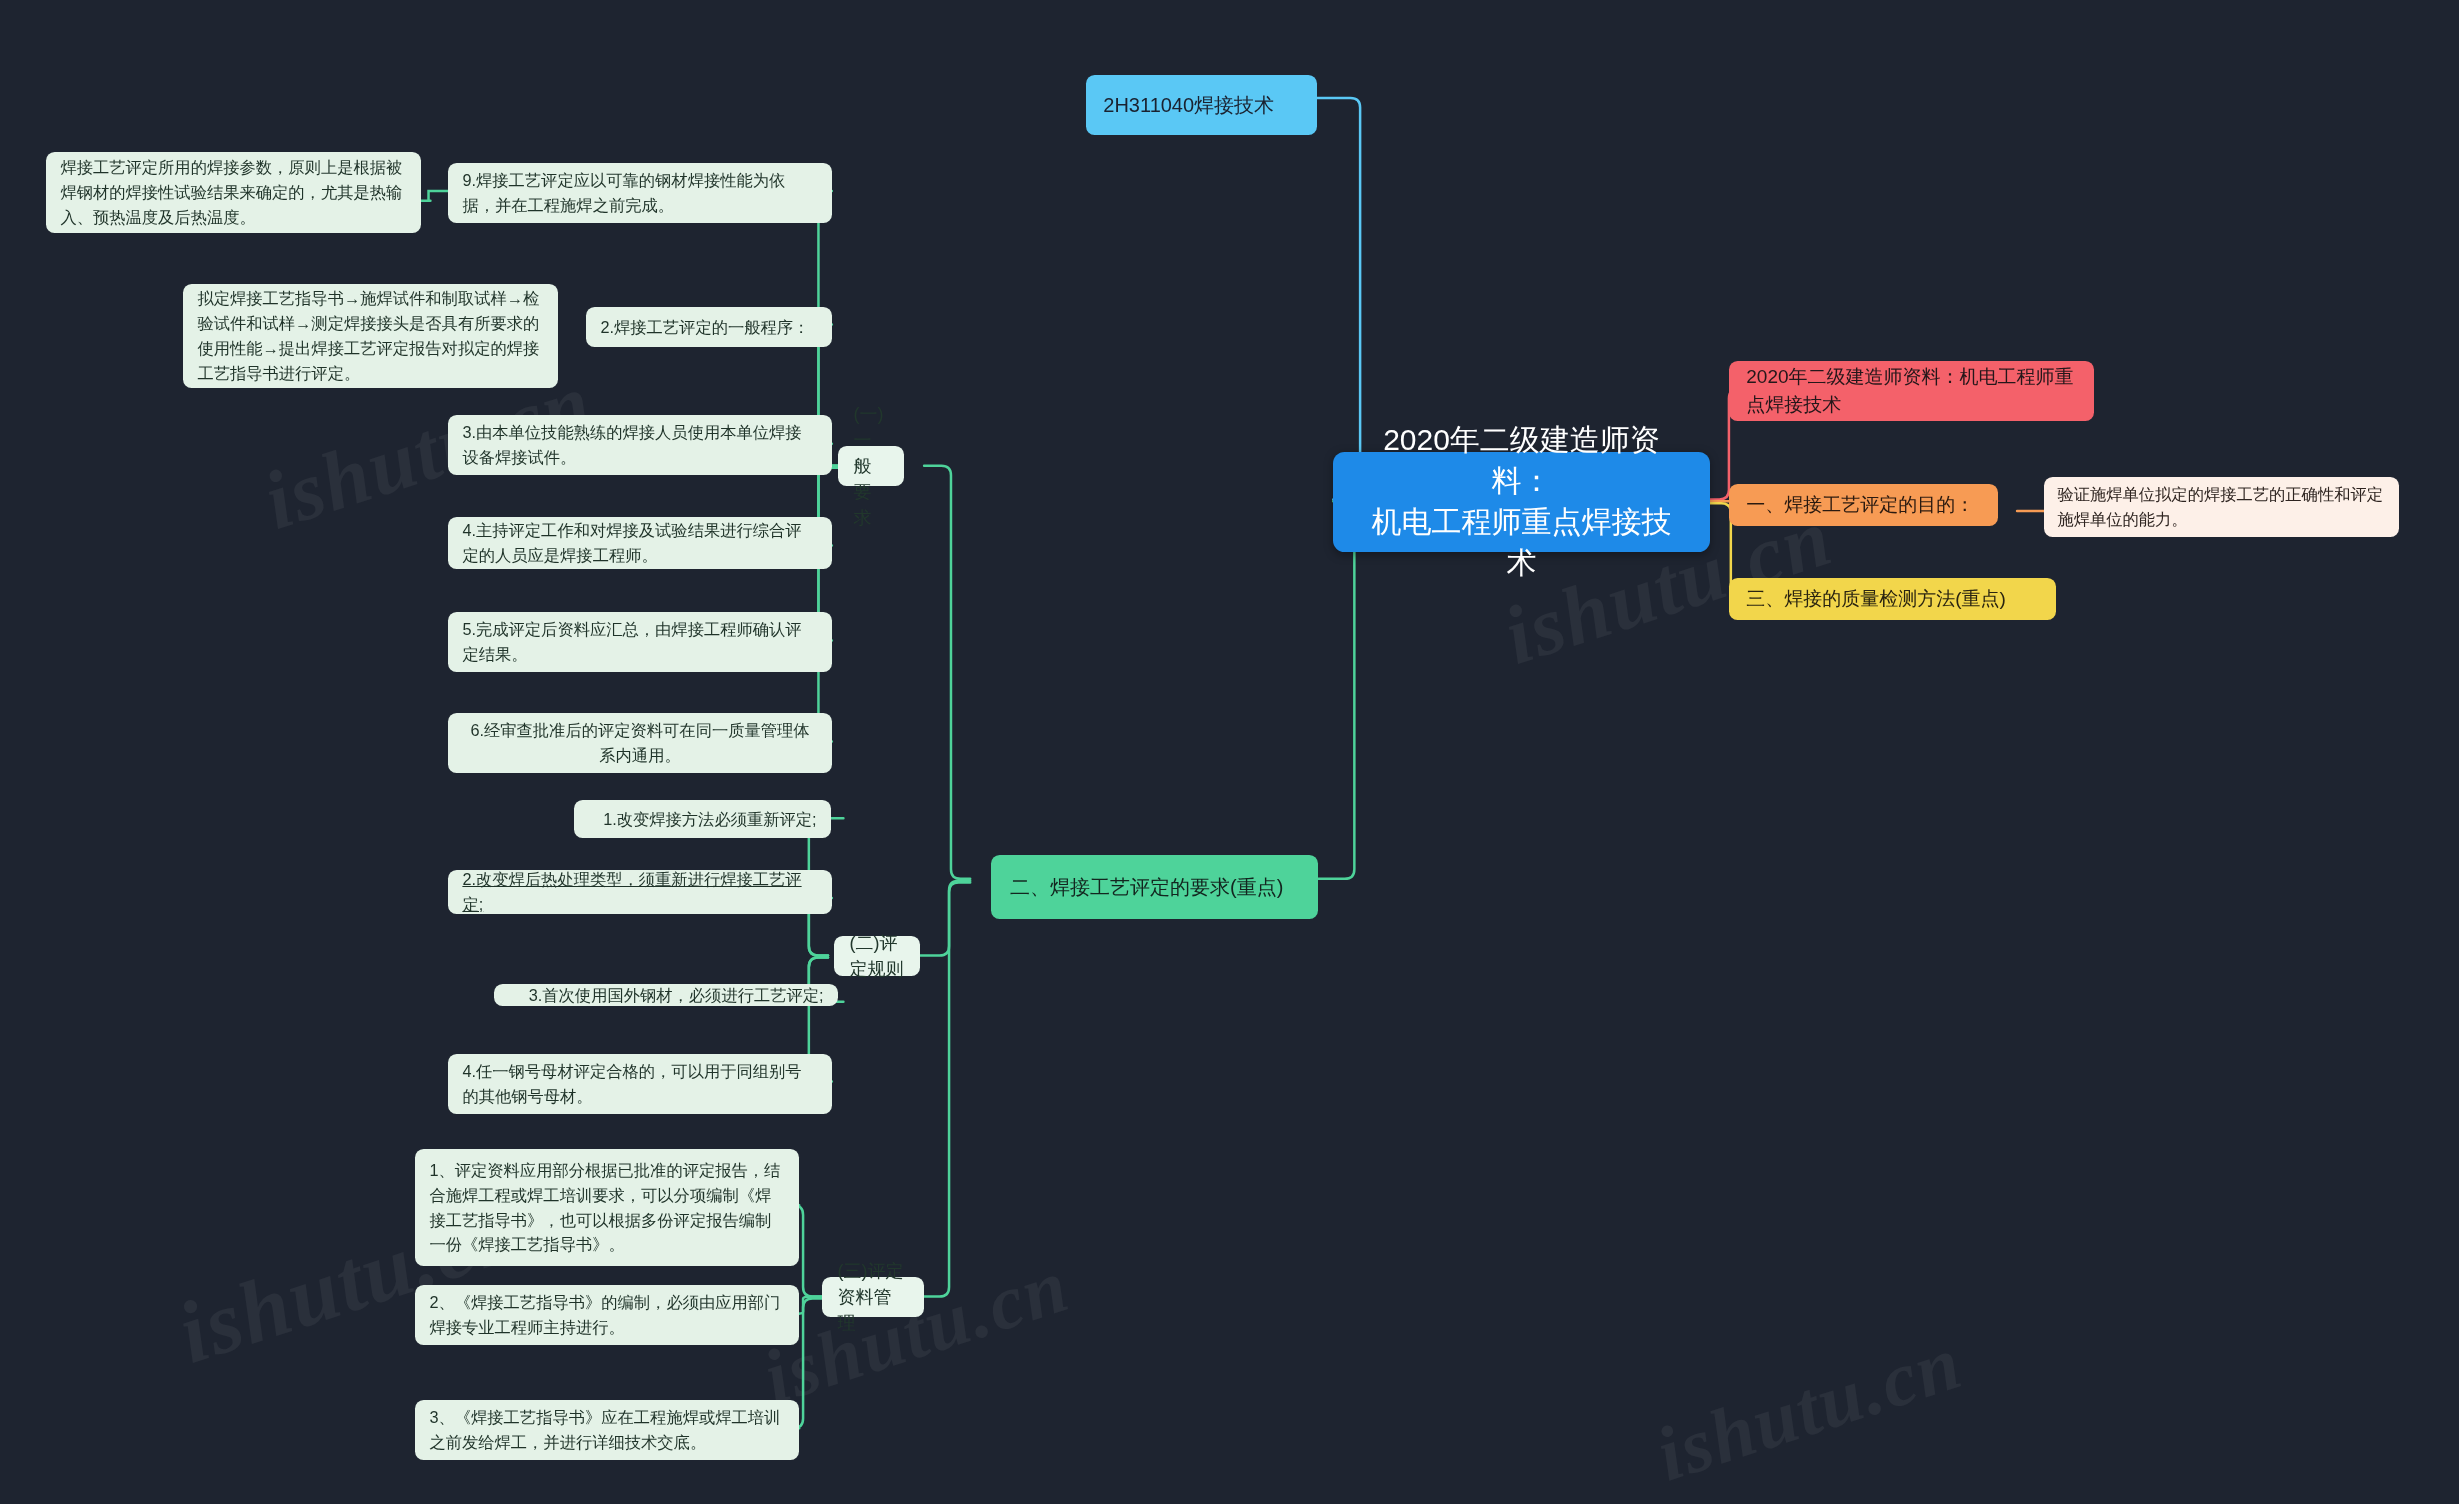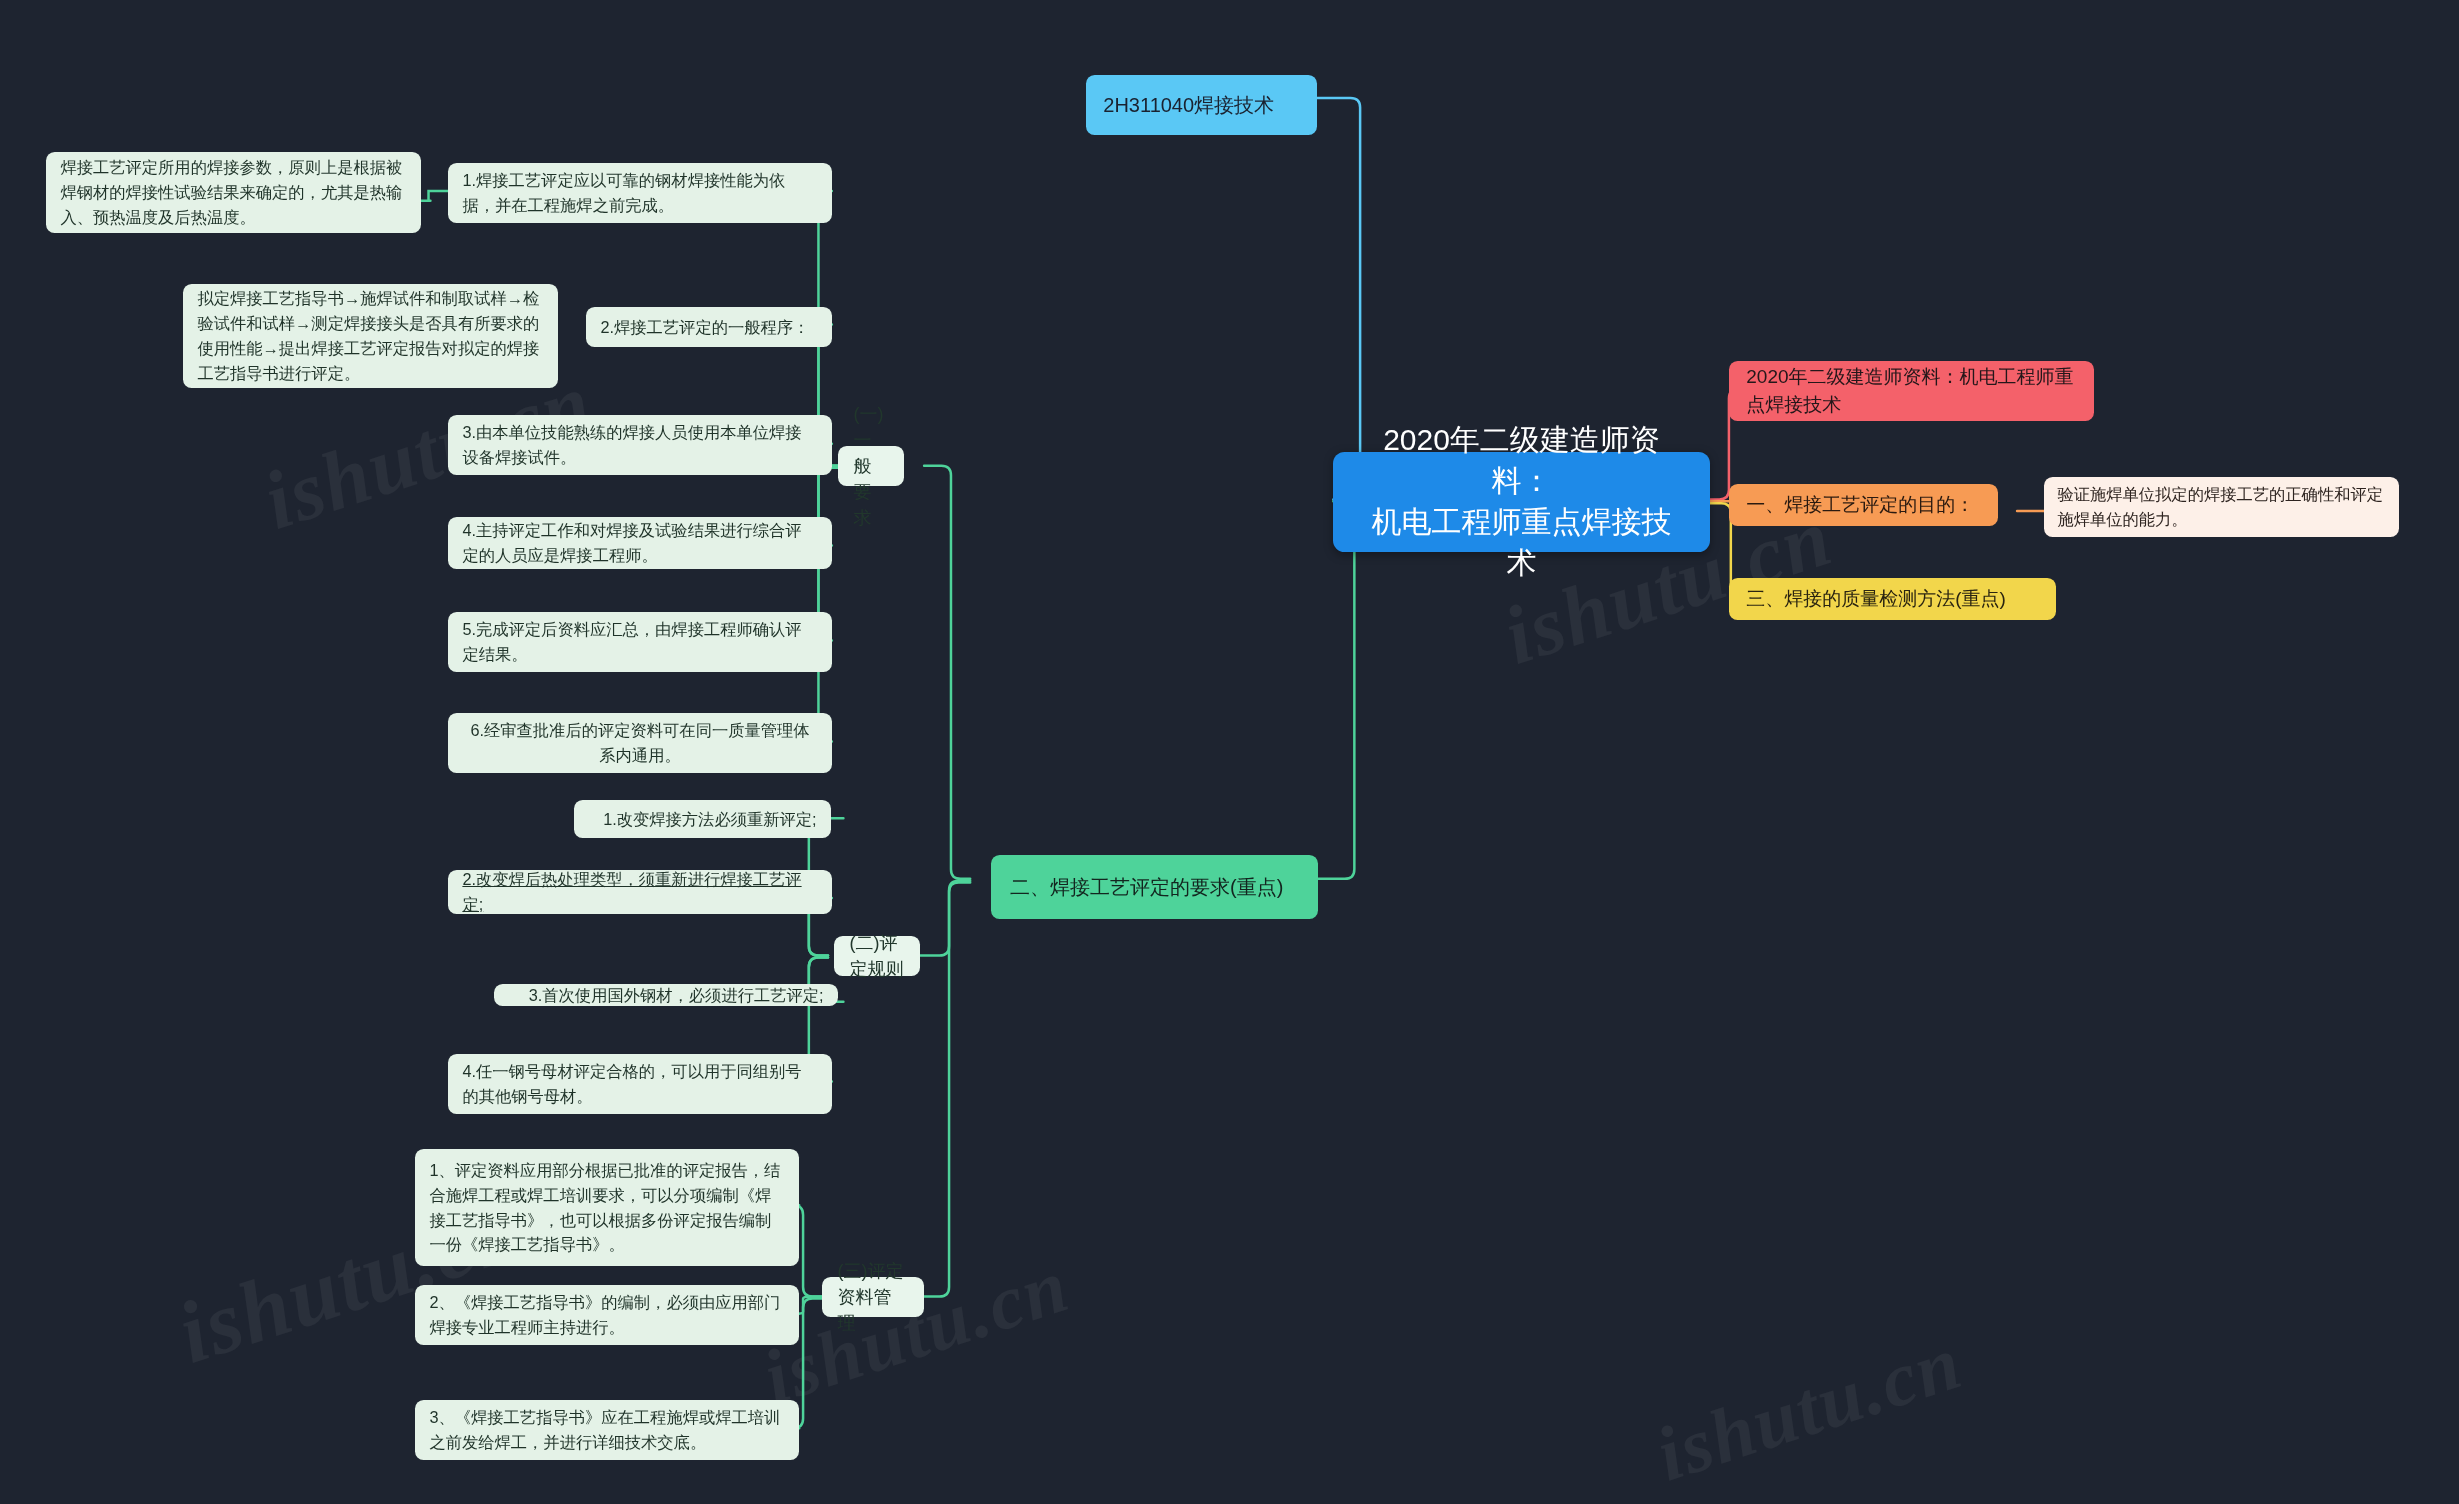--- a/index.html
+++ b/index.html
@@ -177,21 +177,21 @@
   <div class="node n-topic-yellow" style="left:1729px; top:578px; width:327px; height:42px;">三、焊接的质量检测方法(重点)</div>
 
   <div class="node n-topic-green" style="left:991px; top:855px; width:327px; height:64px;">二、焊接工艺评定的要求(重点)</div>
 
   <div class="node n-sub" style="left:838px; top:446px; width:66px; height:40px; justify-content:center;">(一)一般要求</div>
 
   <div class="node n-sub" style="left:834px; top:936px; width:86px; height:40px; justify-content:center;">(二)评定规则</div>
 
   <div class="node n-sub" style="left:822px; top:1277px; width:102px; height:40px; justify-content:center;">(三)评定资料管理</div>
 
-  <div class="node n-leaf" style="left:448px; top:163px; width:384px; height:60px;">1.焊接工艺评定应以可靠的钢材焊接性能为依据，并在工程施焊之前完成。</div>
+  <div class="node n-leaf" style="left:448px; top:163px; width:384px; height:60px;">9.焊接工艺评定应以可靠的钢材焊接性能为依据，并在工程施焊之前完成。</div>
   <div class="node n-leaf" style="left:46px; top:152px; width:375px; height:81px;">焊接工艺评定所用的焊接参数，原则上是根据被焊钢材的焊接性试验结果来确定的，尤其是热输入、预热温度及后热温度。</div>
 
   <div class="node n-leaf" style="left:586px; top:307px; width:246px; height:40px;">2.焊接工艺评定的一般程序：</div>
   <div class="node n-leaf" style="left:183px; top:284px; width:375px; height:104px;">拟定焊接工艺指导书→施焊试件和制取试样→检验试件和试样→测定焊接接头是否具有所要求的使用性能→提出焊接工艺评定报告对拟定的焊接工艺指导书进行评定。</div>
 
   <div class="node n-leaf" style="left:448px; top:415px; width:384px; height:60px;">3.由本单位技能熟练的焊接人员使用本单位焊接设备焊接试件。</div>
   <div class="node n-leaf" style="left:448px; top:517px; width:384px; height:52px;">4.主持评定工作和对焊接及试验结果进行综合评定的人员应是焊接工程师。</div>
   <div class="node n-leaf" style="left:448px; top:612px; width:384px; height:60px;">5.完成评定后资料应汇总，由焊接工程师确认评定结果。</div>
   <div class="node n-leaf" style="left:448px; top:713px; width:384px; height:60px;text-align:center;">6.经审查批准后的评定资料可在同一质量管理体系内通用。</div>
 

